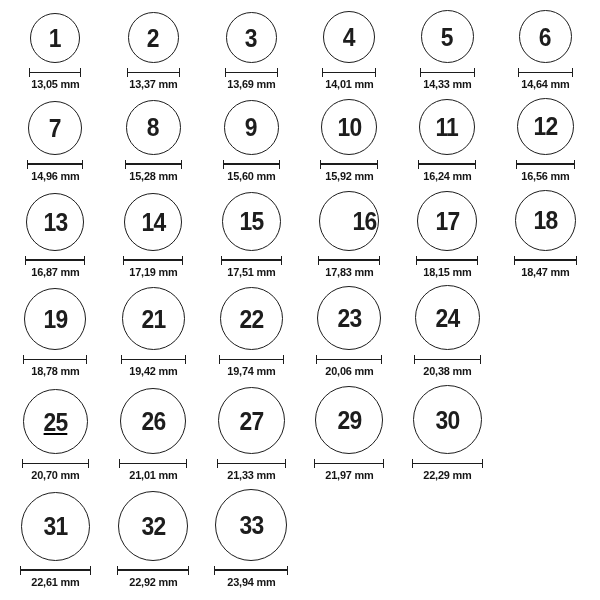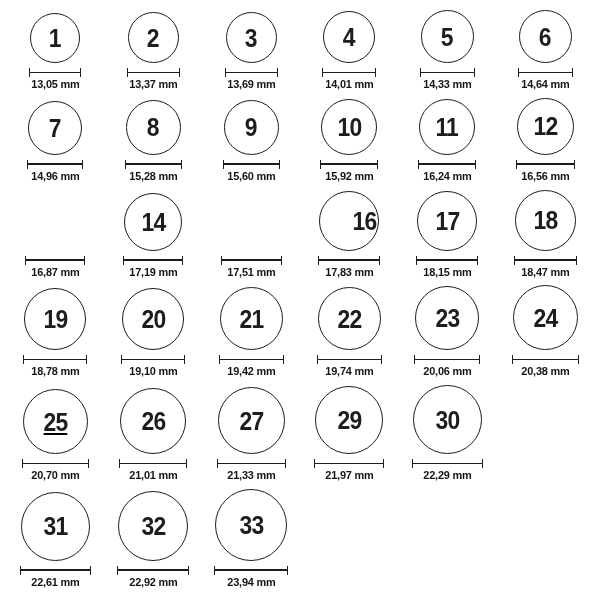--- a/index.html
+++ b/index.html
@@ -163,31 +163,37 @@
         <div class="cell">
           <div class="circle" style="width: 57px; height: 57px;">
             <span class="num">12</span>
           </div>
           <div class="dim" style="width: 59px;"></div>
           <div class="mm">16,56 mm</div>
         </div>
       </div>
       <div class="row">
         <div class="cell">
+          <div class="circle" style="width: 58px; height: 58px;">
+            <span class="num">13</span>
+          </div>
           <div class="dim" style="width: 60px;"></div>
           <div class="mm">16,87 mm</div>
         </div>
         <div class="cell">
           <div class="circle" style="width: 58px; height: 58px;">
             <span class="num">14</span>
           </div>
           <div class="dim" style="width: 60px;"></div>
           <div class="mm">17,19 mm</div>
         </div>
         <div class="cell">
+          <div class="circle" style="width: 59px; height: 59px;">
+            <span class="num">15</span>
+          </div>
           <div class="dim" style="width: 61px;"></div>
           <div class="mm">17,51 mm</div>
         </div>
         <div class="cell">
           <div class="circle" style="width: 60px; height: 60px; justify-content: flex-end;">
             <span class="num">16</span>
           </div>
           <div class="dim" style="width: 62px;"></div>
           <div class="mm">17,83 mm</div>
         </div>
@@ -206,27 +212,20 @@
           <div class="mm">18,47 mm</div>
         </div>
       </div>
       <div class="row">
         <div class="cell">
           <div class="circle" style="width: 62px; height: 62px; text-align: center;">
             <span class="num">19</span>
           </div>
           <div class="dim" style="width: 64px;"></div>
           <div class="mm">18,78 mm</div>
-        </div>
-        <div class="cell">
-          <div class="circle" style="width: 62px; height: 62px;">
-            <span class="num">20</span>
-          </div>
-          <div class="dim" style="width: 64px;"></div>
-          <div class="mm">19,10 mm</div>
         </div>
         <div class="cell">
           <div class="circle" style="width: 63px; height: 63px;">
             <span class="num">21</span>
           </div>
           <div class="dim" style="width: 65px;"></div>
           <div class="mm">19,42 mm</div>
         </div>
         <div class="cell">
           <div class="circle" style="width: 63px; height: 63px;">

